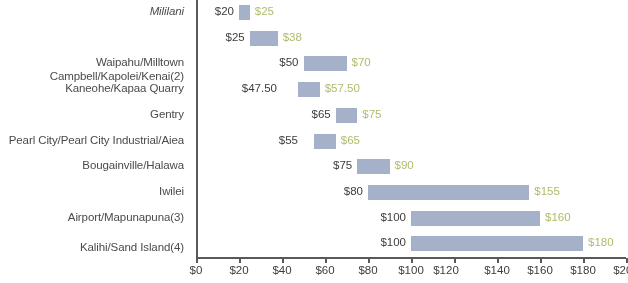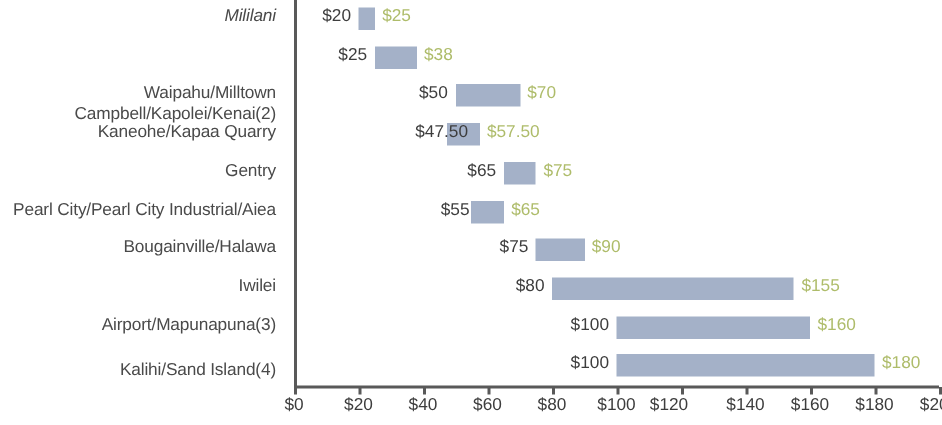--- a/index.html
+++ b/index.html
@@ -150,31 +150,31 @@
         <div class="val-low" style="right: 381.25px; color: rgb(61, 61, 61);">$25</div>
         <div class="val-high" style="left: 86.7px; color: rgb(174, 188, 106);">$38</div>
       </div>
       <div class="bar-row" style="top: 51.4px;">
         <div class="bar" style="left: 107.5px; width: 43px; background: rgb(164, 177, 200);"></div>
         <div class="val-low" style="right: 327.5px; color: rgb(61, 61, 61);">$50</div>
         <div class="val-high" style="left: 155.5px; color: rgb(174, 188, 106);">$70</div>
       </div>
       <div class="bar-row" style="top: 77.1px;">
         <div class="bar" style="left: 102.125px; width: 21.5px; background: rgb(164, 177, 200);"></div>
-        <div class="val-low" style="right: 314px; color: rgb(61, 61, 61);">$47.50</div>
+        <div class="val-low" style="right: 349px; color: rgb(61, 61, 61);">$47.50</div>
         <div class="val-high" style="left: 128.625px; color: rgb(174, 188, 106);">$57.50</div>
       </div>
       <div class="bar-row" style="top: 102.8px;">
         <div class="bar" style="left: 139.75px; width: 21.5px; background: rgb(164, 177, 200);"></div>
         <div class="val-low" style="right: 295.25px; color: rgb(61, 61, 61);">$65</div>
         <div class="val-high" style="left: 166.25px; color: rgb(174, 188, 106);">$75</div>
       </div>
       <div class="bar-row" style="top: 128.5px;">
         <div class="bar" style="left: 118.25px; width: 21.5px; background: rgb(164, 177, 200);"></div>
-        <div class="val-low" style="right: 313px; color: rgb(61, 61, 61);">$55</div>
+        <div class="val-low" style="right: 328px; color: rgb(61, 61, 61);">$55</div>
         <div class="val-high" style="left: 144.75px; color: rgb(174, 188, 106);">$65</div>
       </div>
       <div class="bar-row" style="top: 154.2px;">
         <div class="bar" style="left: 161.25px; width: 32.25px; background: rgb(164, 177, 200);"></div>
         <div class="val-low" style="right: 273.75px; color: rgb(61, 61, 61);">$75</div>
         <div class="val-high" style="left: 198.5px; color: rgb(174, 188, 106);">$90</div>
       </div>
       <div class="bar-row" style="top: 179.9px;">
         <div class="bar" style="left: 172px; width: 161.25px; background: rgb(164, 177, 200);"></div>
         <div class="val-low" style="right: 263px; color: rgb(61, 61, 61);">$80</div>

